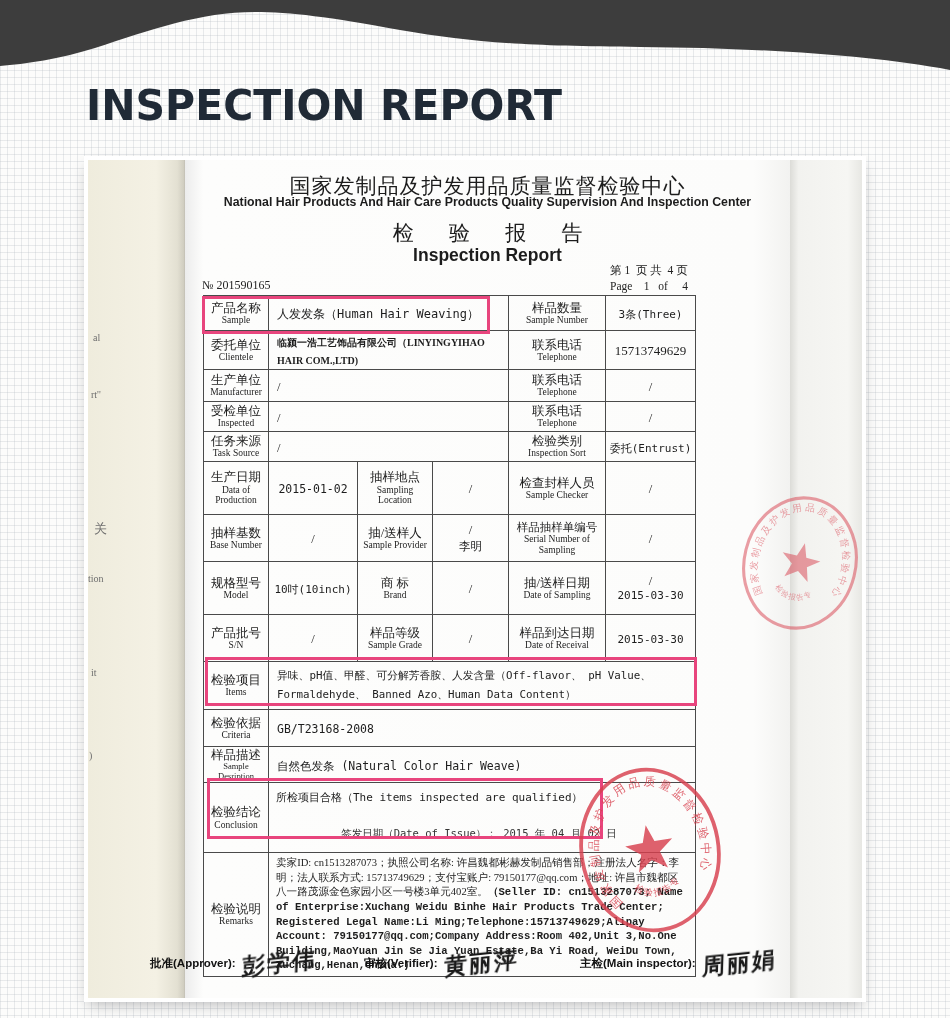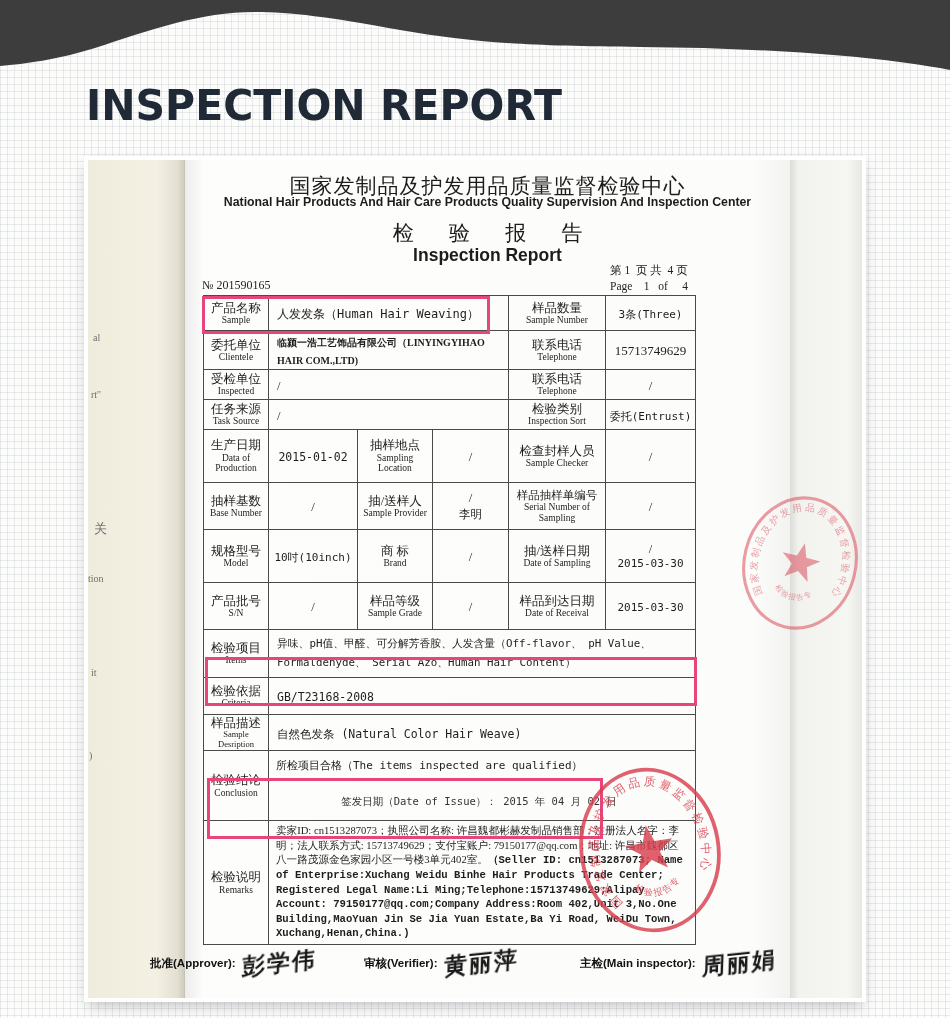--- a/index.html
+++ b/index.html
@@ -144,20 +144,32 @@
               <span class="cn">委托单位</span>
               <span class="en">Clientele</span>
             </td>
         <td colspan="3" class="left"><span class="bold-sm">临颍一浩工艺饰品有限公司（LINYINGYIHAO HAIR COM.,LTD)</span></td>
         <td>
               <span class="cn">联系电话</span>
               <span class="en">Telephone</span>
             </td>
         <td><span class="val" style="font-size:13px">15713749629</span></td>
       </tr>
+      <tr class="r3">
+        <td>
+              <span class="cn">生产单位</span>
+              <span class="en">Manufacturer</span>
+            </td>
+        <td colspan="3" class="left"><span class="val">/</span></td>
+        <td>
+              <span class="cn">联系电话</span>
+              <span class="en">Telephone</span>
+            </td>
+        <td><span class="val">/</span></td>
+      </tr>
       <tr class="r4">
         <td>
               <span class="cn">受检单位</span>
               <span class="en">Inspected</span>
             </td>
         <td colspan="3" class="left"><span class="val">/</span></td>
         <td>
               <span class="cn">联系电话</span>
               <span class="en">Telephone</span>
             </td>
@@ -249,21 +261,21 @@
             </td>
         <td><span class="mono">2015-03-30</span></td>
       </tr>
       <tr class="r10">
         <td>
               <span class="cn">检验项目</span>
               <span class="en">Items</span>
             </td>
         <td colspan="5" class="left">
               <span class="items-text">异味、pH值、甲醛、可分解芳香胺、人发含量（Off-flavor、 pH Value、</span>
-              <span class="items-text">Formaldehyde、 Serial Azo、Human Hair Content）</span>
+              <span class="items-text">Formaldehyde、 Banned Azo、Human Data Content）</span>
             </td>
       </tr>
       <tr class="r11">
         <td>
               <span class="cn">检验依据</span>
               <span class="en">Criteria</span>
             </td>
         <td colspan="5" class="left"><span class="mono" style="font-size:11.5px">GB/T23168-2008</span></td>
       </tr>
       <tr class="r12">

